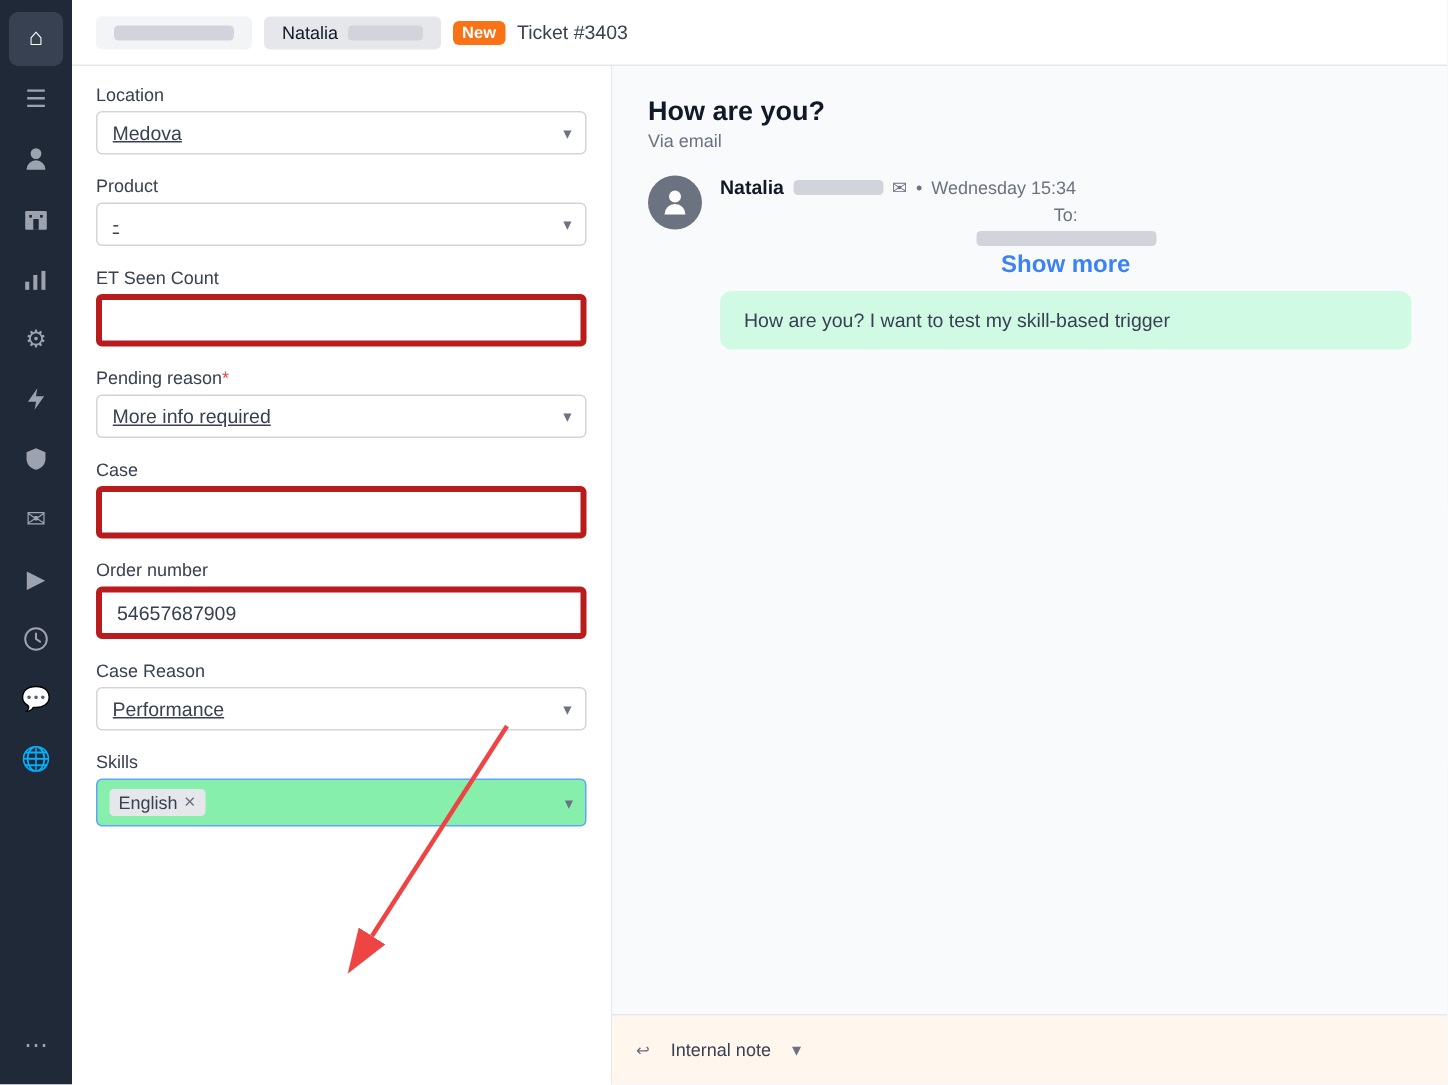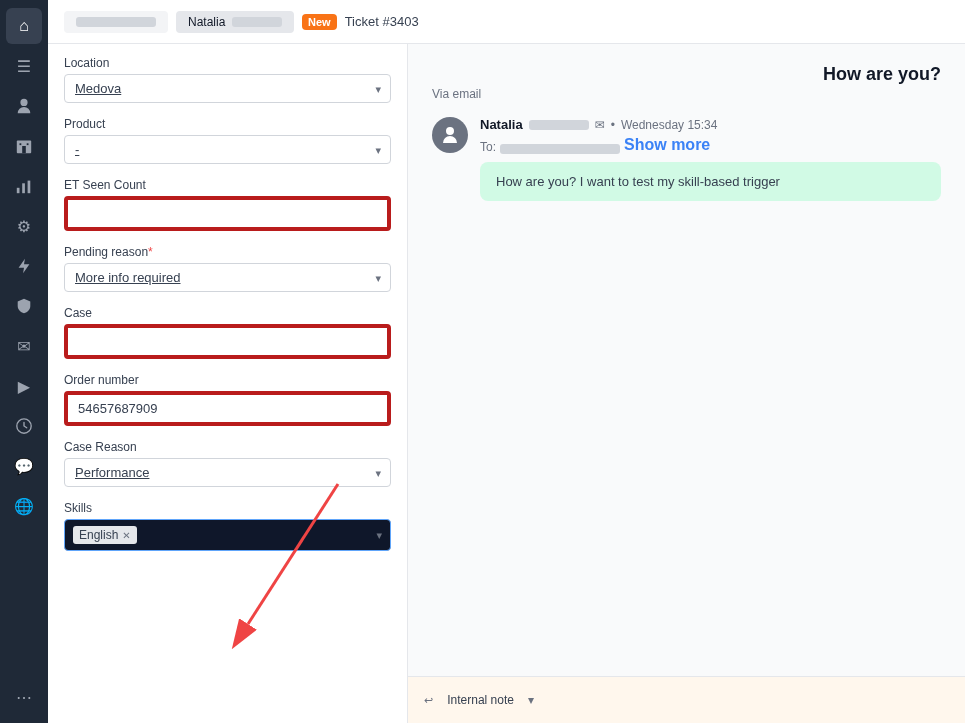--- a/index.html
+++ b/index.html
@@ -144,21 +144,21 @@
 
     .tag-input-wrapper {
       border: 1px solid #60a5fa;
       border-radius: 4px;
       padding: 4px 8px;
       display: flex;
       align-items: center;
       flex-wrap: wrap;
       gap: 4px;
       min-height: 32px;
-      background: #0f172a;
+      background: #86efac;
       cursor: text;
     }
     .tag {
       background: #e5e7eb;
       border-radius: 3px;
       padding: 2px 6px;
       font-size: 12px;
       color: #374151;
       display: flex;
       align-items: center;
@@ -188,21 +188,20 @@
       flex: 1;
       overflow-y: auto;
       padding: 20px 24px;
     }
 
     .conv-title {
       font-size: 18px;
       font-weight: 600;
       color: #111827;
       margin-bottom: 2px;
-      text-align: right;
     }
     .conv-subtitle {
       font-size: 12px;
       color: #6b7280;
       margin-bottom: 16px;
     }
 
     .message-block {
       display: flex;
       gap: 12px;
@@ -439,21 +438,21 @@
               </svg>
           </div>
           <div class="message-content">
             <div class="message-header">
               <span class="sender-name">Natalia</span>
               <span class="redacted" style="width:60px;"></span>
               <span class="sender-email-icon">✉</span>
               <span style="color:#6b7280; font-size:12px;">•</span>
               <span class="message-time">Wednesday 15:34</span>
             </div>
-            <div style="display:flex; align-items:flex-end; gap:4px; margin-bottom:8px;">
+            <div style="display:flex; align-items:center; gap:4px; margin-bottom:8px;flex-direction:column;">
               <span class="message-to">To:</span>
               <span class="redacted" style="width:120px;"></span>
               <a class="show-more-link">Show more</a>
             </div>
             <div class="message-bubble">
               <span>How are you? I want to test my skill-based trigger</span>
             </div>
           </div>
         </div>
 

